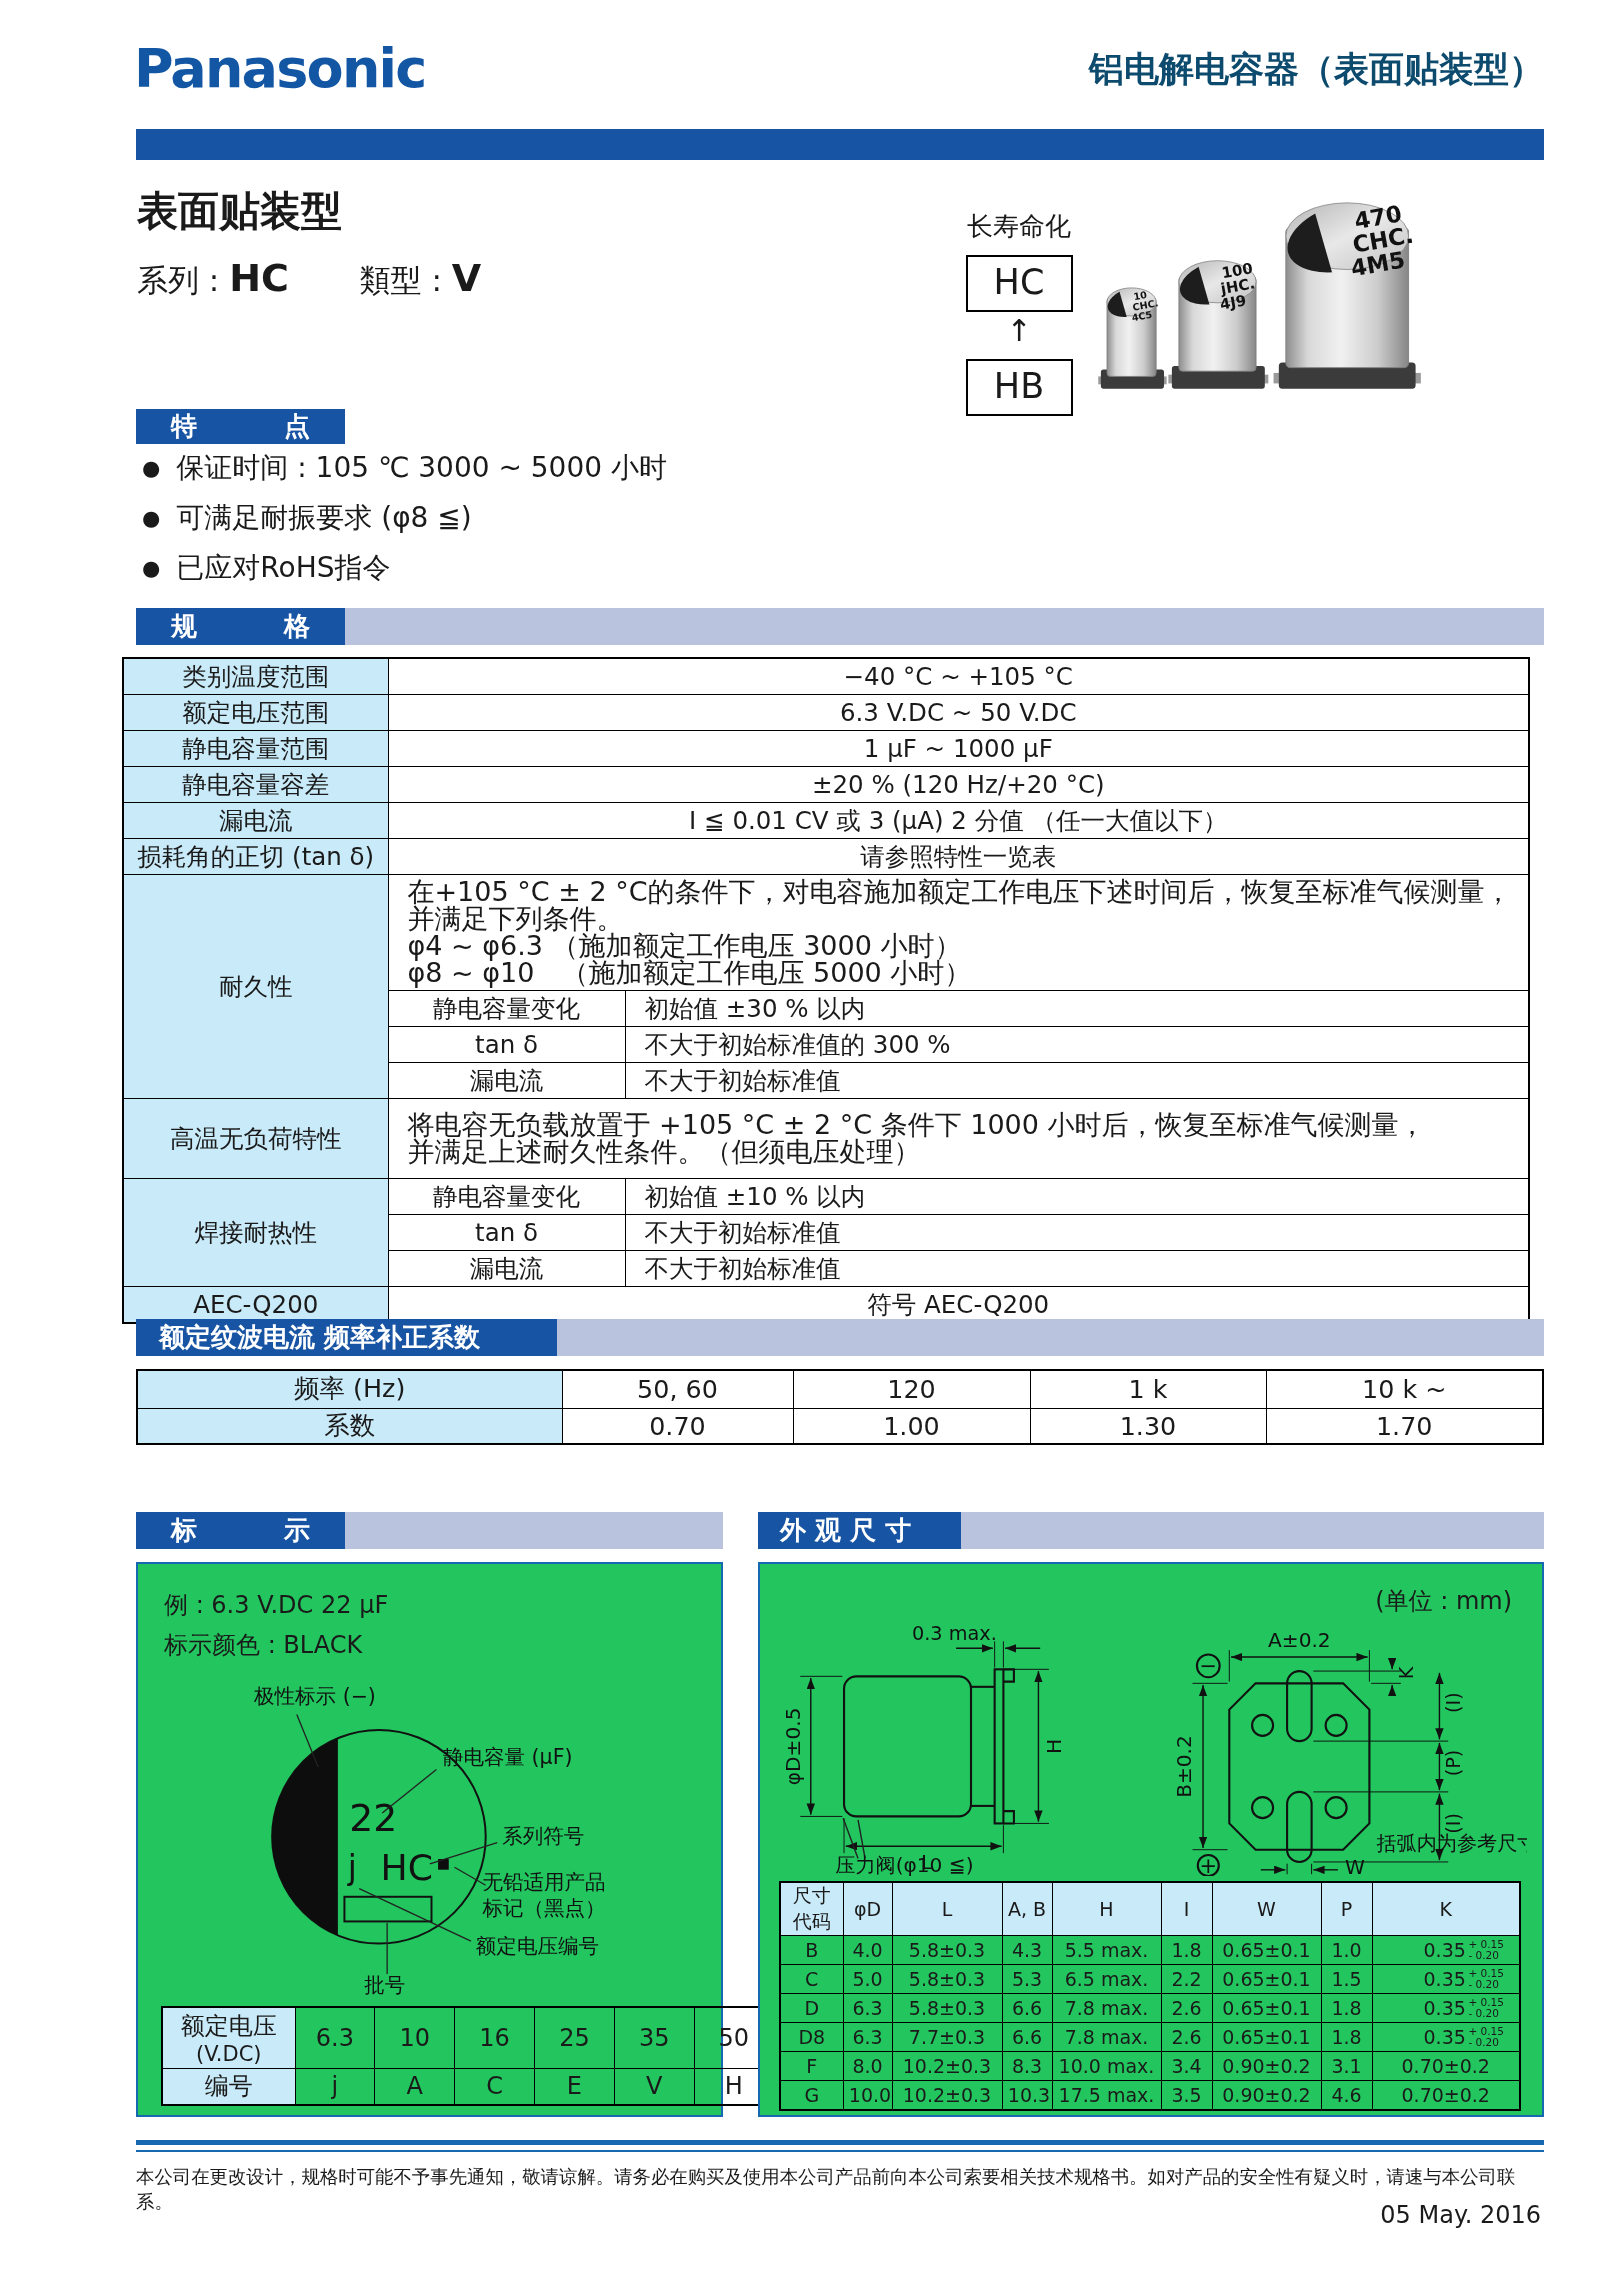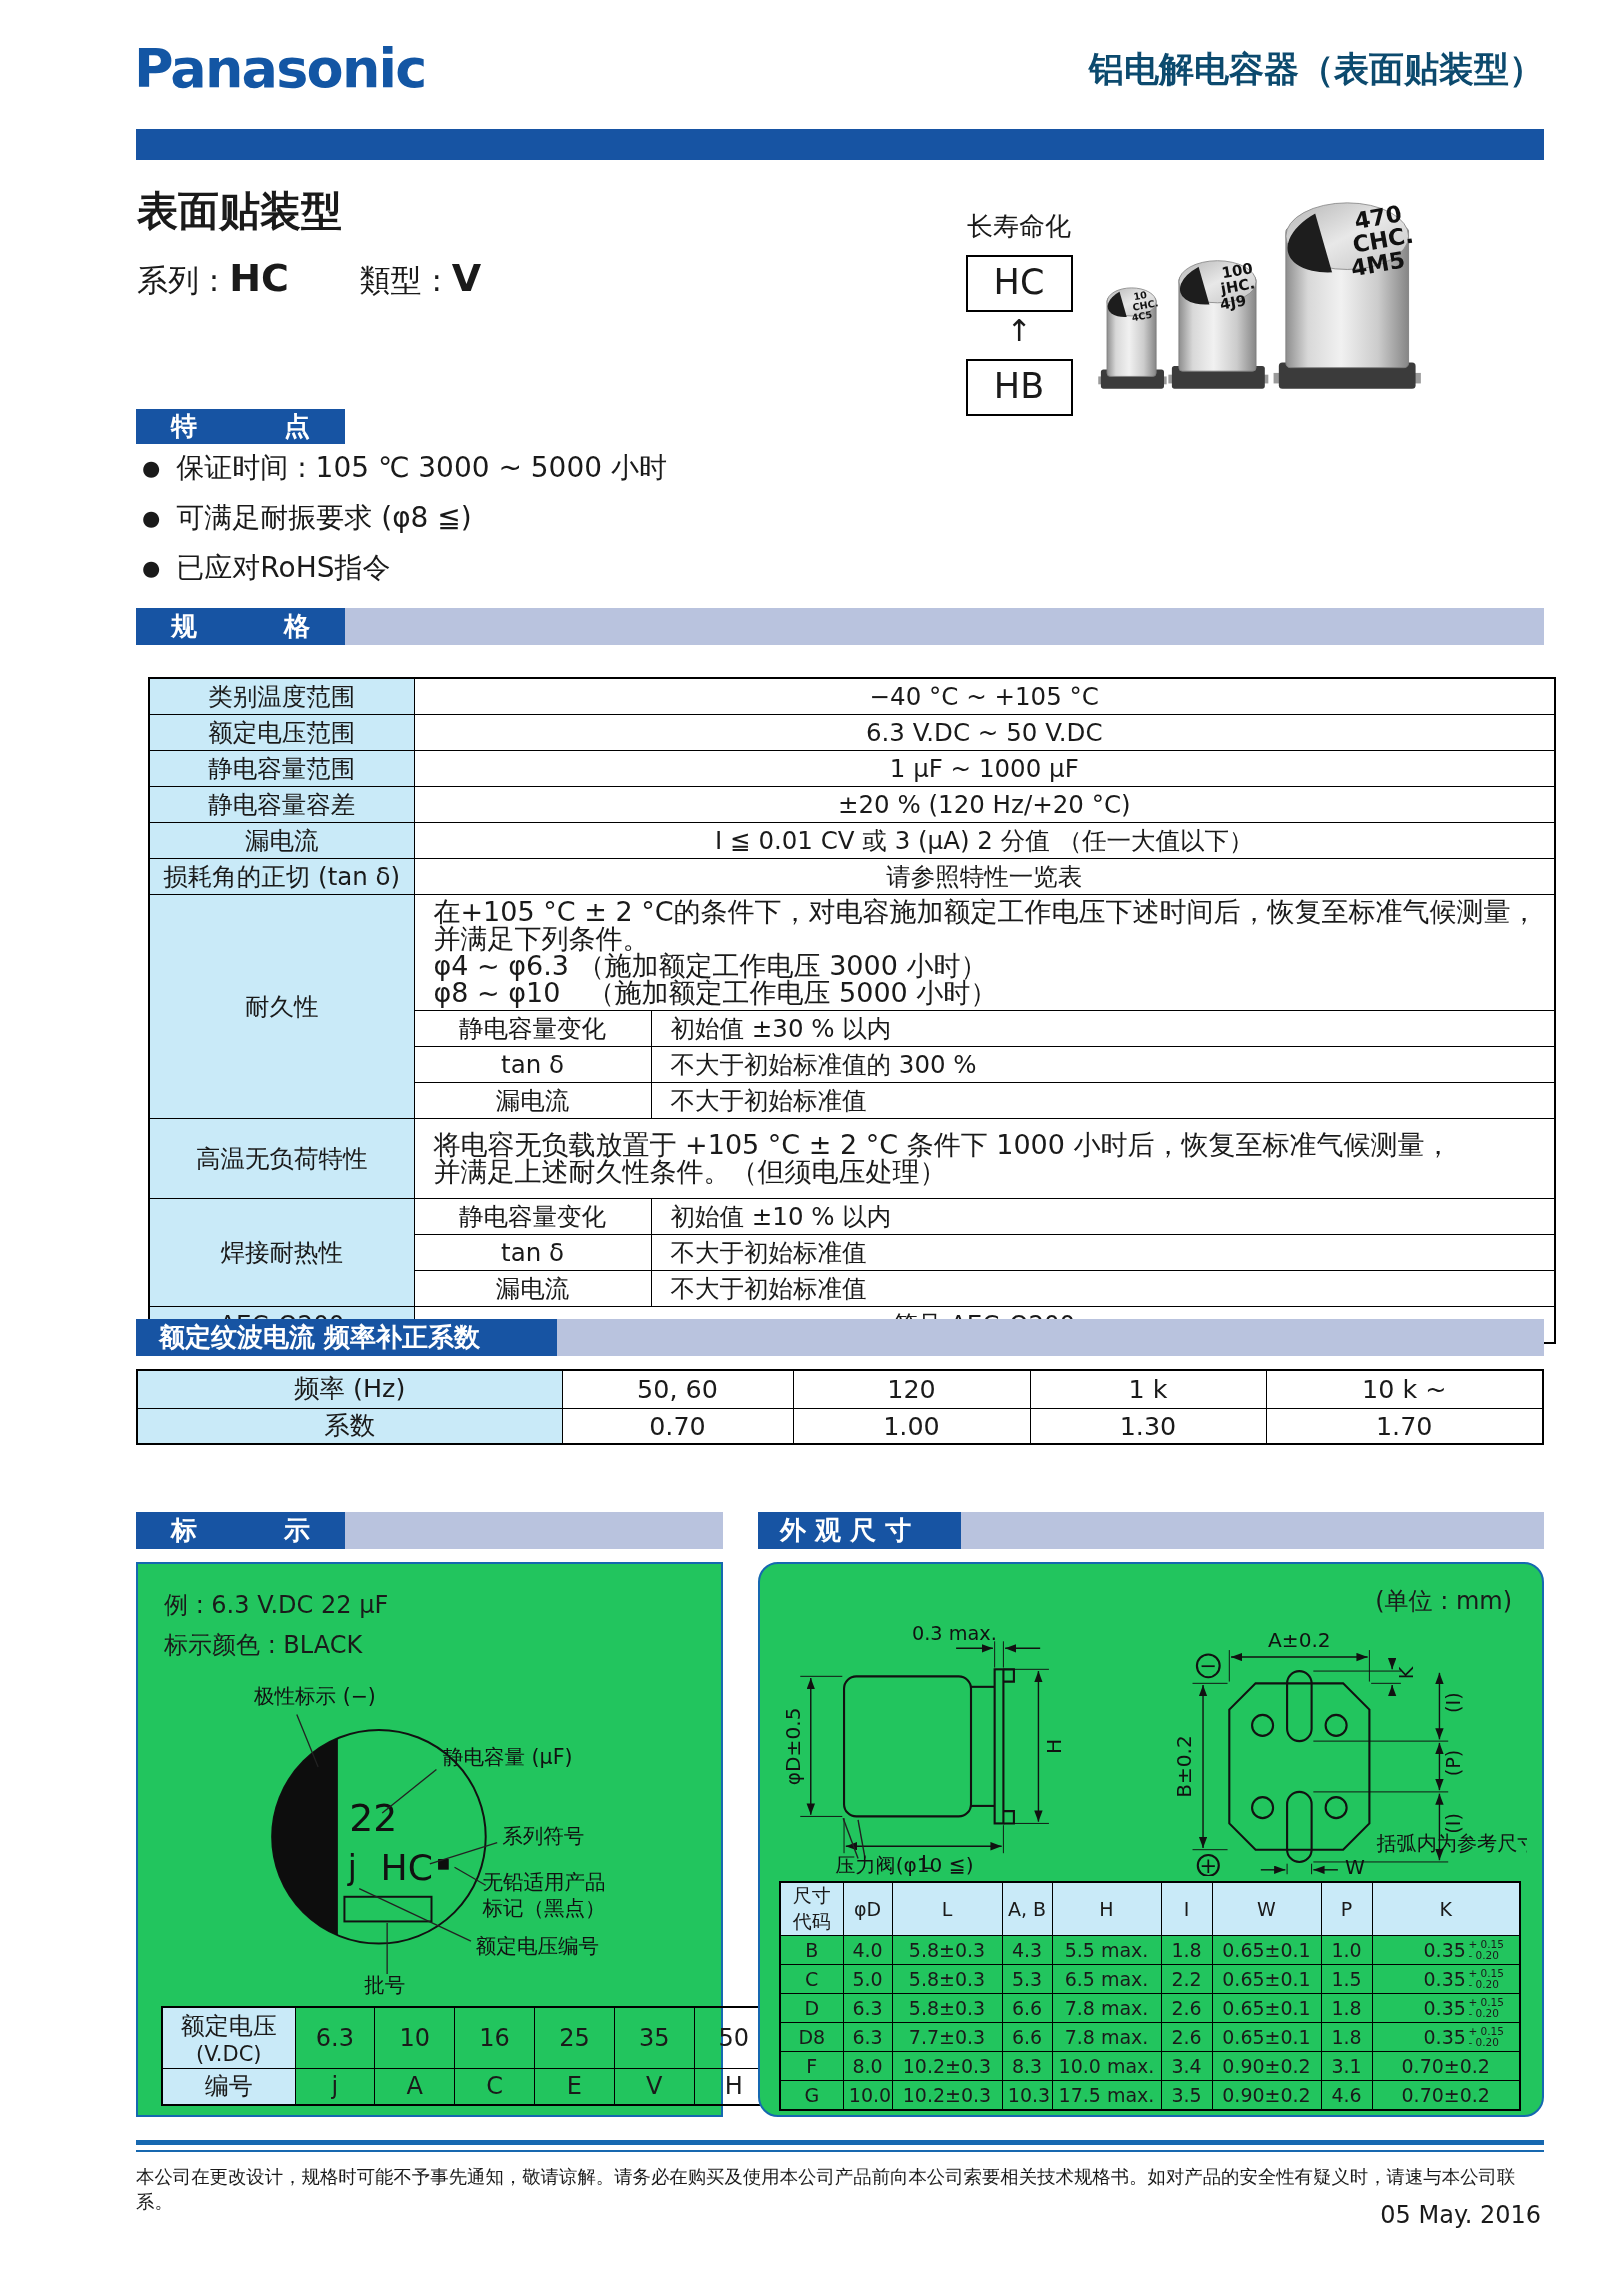--- a/index.html
+++ b/index.html
@@ -39,28 +39,28 @@
   .feat{display:flex;align-items:center;height:50px;}
   .bullet{font-size:21px;margin-right:16px;}
 
   
   table.tbl{border-collapse:collapse;table-layout:fixed;border:2.6px solid #000;}
   table.tbl td{border:1.8px solid #000;padding:0 5.3px;overflow:hidden;}
   .lb{background:#c9eaf8;text-align:center;}
   .ctr{text-align:center;}
   .lft{text-align:left;padding-left:19px !important;}
 
-  .spec-table{position:absolute;left:148px;top:657px;width:1408px;font-size:24.5px;margin-top:20px;}
+  .spec-table{position:absolute;left:122px;top:657px;width:1408px;font-size:24.5px;}
   .spec-table .intro{line-height:27px;padding:3.5px 0 3.5px 19px !important;font-size:27px;}
   .ripple-table{position:absolute;left:136px;top:1369px;width:1408px;font-size:25.4px;}
 
   
   .panel{position:absolute;top:1562px;height:555px;border:2.6px solid #1668b0;background:#22c55e;box-sizing:border-box;}
   .panel.pl{left:136px;width:587px;}
-  .panel.pr{left:758px;width:786px;border-radius:20px;}
+  .panel.pr{left:758px;width:786px;}
 
   .mark-ex{position:absolute;left:26px;top:21px;font-size:24px;line-height:40px;}
   .mark-svg{position:absolute;left:19px;top:88px;}
   .vt{position:absolute;left:23px;top:442px;width:614px;font-size:24px;}
   .vt .sm{font-size:21px;}
 
   .unit{position:absolute;top:21px;right:30px;font-size:24px;}
   .draw-svg{position:absolute;left:14px;top:51px;}
   .dims-table{position:absolute;left:19px;top:317px;width:742px;font-size:19px;}
   .dims-table td{padding:0 2.6px;}

